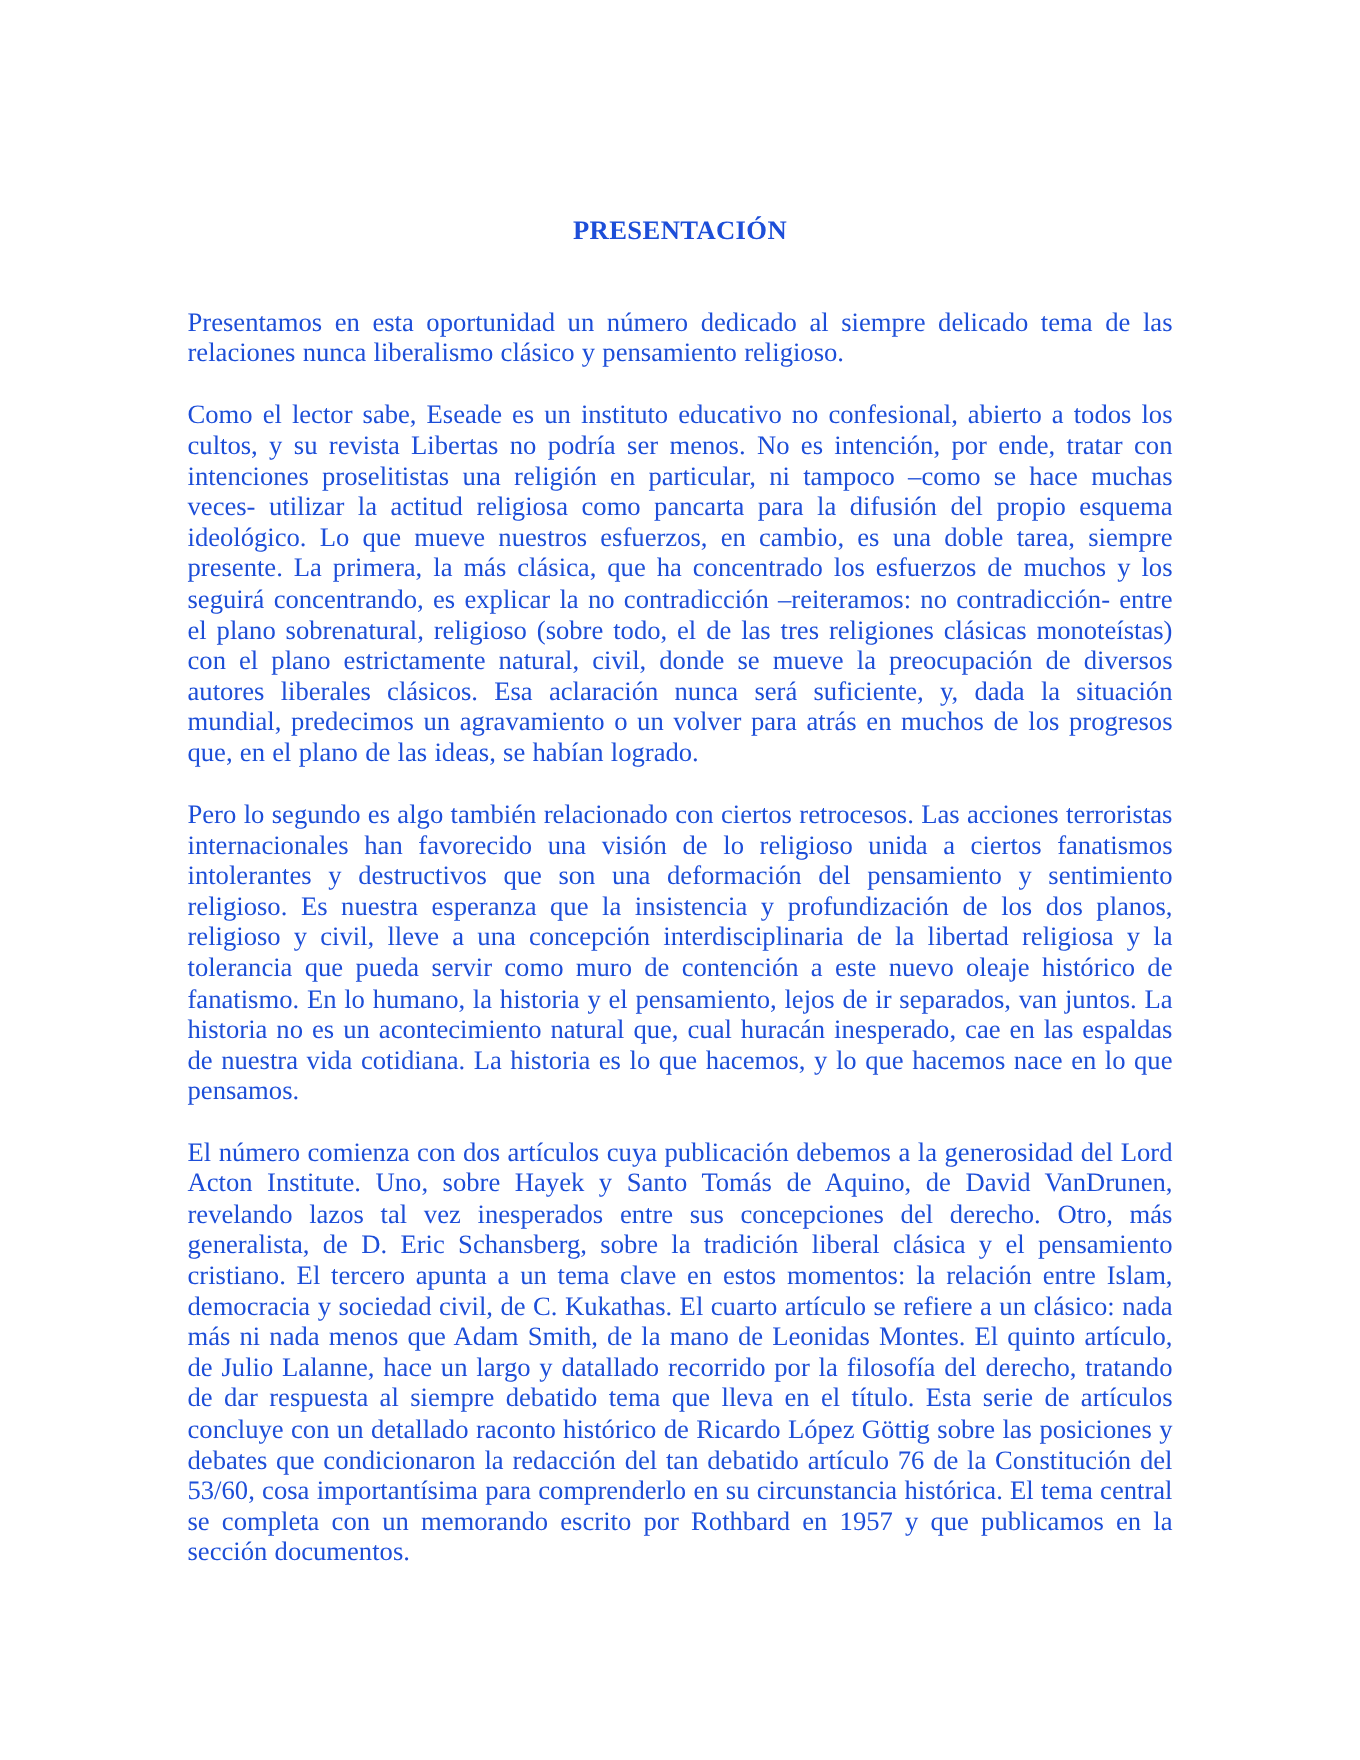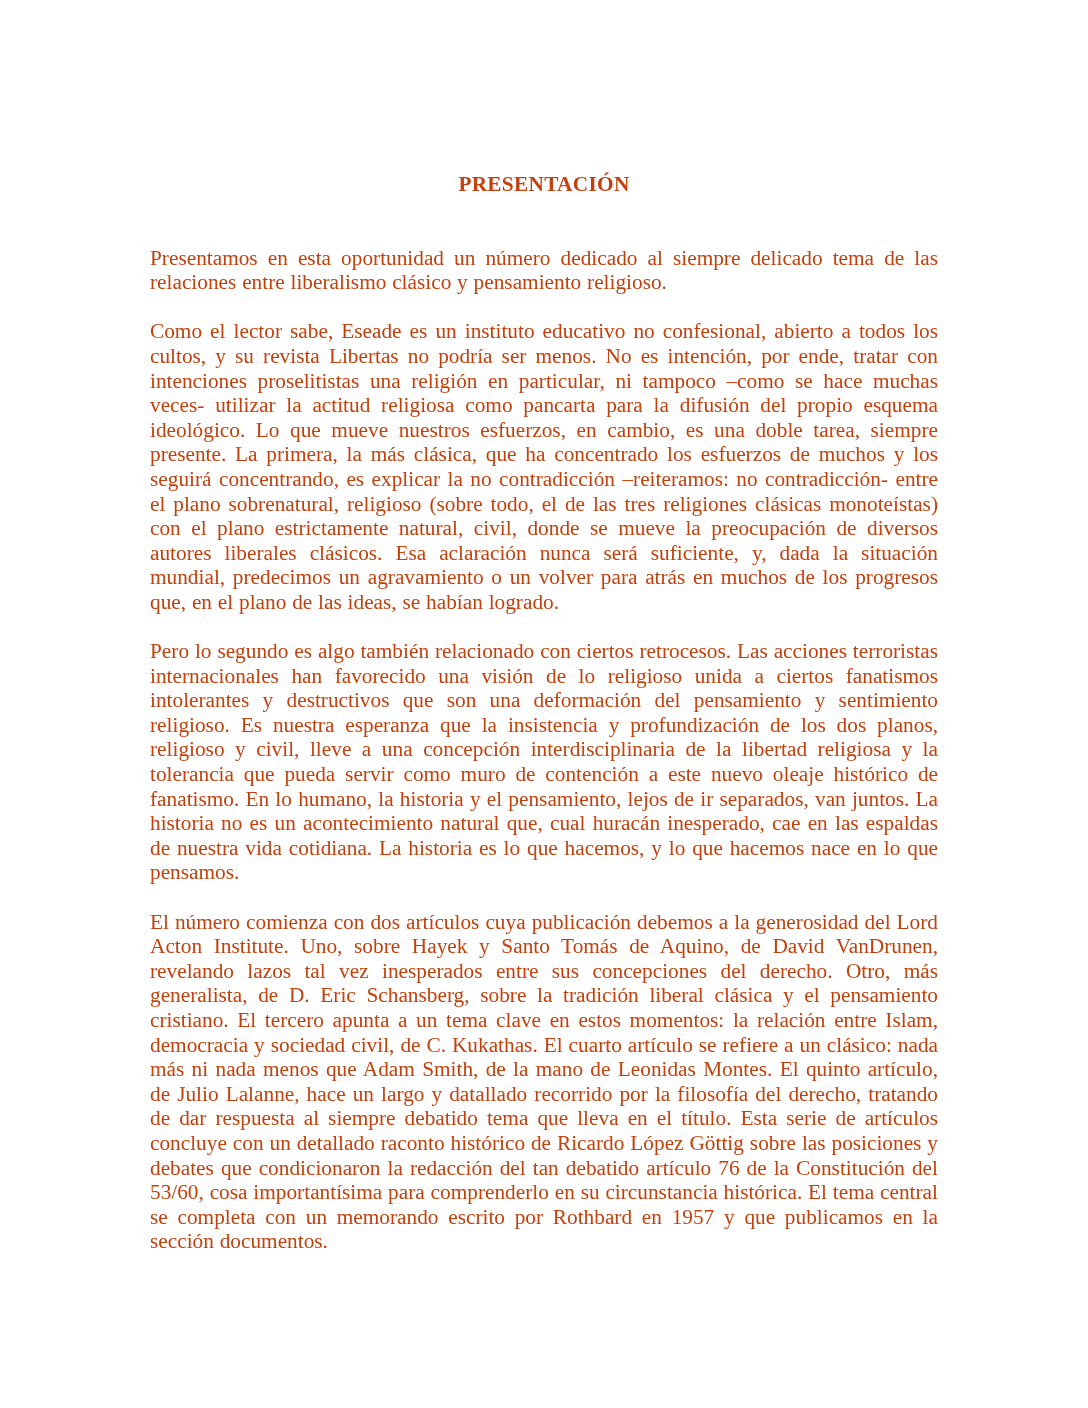--- a/index.html
+++ b/index.html
@@ -11,21 +11,21 @@
     position: relative;
     width: 1088px;
     height: 1408px;
     margin: 0 auto;
     background: #ffffff;
     box-sizing: border-box;
     padding: 172px 150px 0 150px;
     font-family: "Liberation Serif", "DejaVu Serif", serif;
     font-size: 21.3px;
     line-height: 24.6px;
-    color: #c2410c;
+    color: #1d4ed8;
     overflow: hidden;
   }
   .doc-title {
     margin: 0 0 49px 0;
     text-align: center;
     font-weight: bold;
     font-size: 21.3px;
     letter-spacing: 0.3px;
   }
   .doc-body p {
@@ -34,18 +34,18 @@
     word-spacing: 0.5px;
   }
 </style>
 </head>
 <body>
 
 <div class="page">
   <h1 class="doc-title">PRESENTACIÓN</h1>
 
   <div class="doc-body">
-    <p>Presentamos en esta oportunidad un número dedicado al siempre delicado tema de las relaciones entre liberalismo clásico y pensamiento religioso.</p>
+    <p>Presentamos en esta oportunidad un número dedicado al siempre delicado tema de las relaciones nunca liberalismo clásico y pensamiento religioso.</p>
     <p>Como el lector sabe, Eseade es un instituto educativo no confesional, abierto a todos los cultos, y su revista Libertas no podría ser menos. No es intención, por ende, tratar con intenciones proselitistas una religión en particular, ni tampoco –como se hace muchas veces- utilizar la actitud religiosa como pancarta para la difusión del propio esquema ideológico. Lo que mueve nuestros esfuerzos, en cambio, es una doble tarea, siempre presente. La primera, la más clásica, que ha concentrado los esfuerzos de muchos y los seguirá concentrando, es explicar la no contradicción –reiteramos: no contradicción- entre el plano sobrenatural, religioso (sobre todo, el de las tres religiones clásicas monoteístas) con el plano estrictamente natural, civil, donde se mueve la preocupación de diversos autores liberales clásicos. Esa aclaración nunca será suficiente, y, dada la situación mundial, predecimos un agravamiento o un volver para atrás en muchos de los progresos que, en el plano de las ideas, se habían logrado.</p>
     <p>Pero lo segundo es algo también relacionado con ciertos retrocesos. Las acciones terroristas internacionales han favorecido una visión de lo religioso unida a ciertos fanatismos intolerantes y destructivos que son una deformación del pensamiento y sentimiento religioso. Es nuestra esperanza que la insistencia y profundización de los dos planos, religioso y civil, lleve a una concepción interdisciplinaria de la libertad religiosa y la tolerancia que pueda servir como muro de contención a este nuevo oleaje histórico de fanatismo. En lo humano, la historia y el pensamiento, lejos de ir separados, van juntos. La historia no es un acontecimiento natural que, cual huracán inesperado, cae en las espaldas de nuestra vida cotidiana. La historia es lo que hacemos, y lo que hacemos nace en lo que pensamos.</p>
     <p>El número comienza con dos artículos cuya publicación debemos a la generosidad del Lord Acton Institute. Uno, sobre Hayek y Santo Tomás de Aquino, de  David VanDrunen, revelando lazos tal vez inesperados entre sus concepciones del derecho. Otro, más generalista, de D. Eric Schansberg, sobre la tradición liberal clásica y el pensamiento cristiano. El tercero apunta a un tema clave en estos momentos: la relación entre Islam, democracia y sociedad civil, de C. Kukathas. El cuarto artículo se refiere a un clásico: nada más ni nada menos que Adam Smith, de la mano de Leonidas Montes. El quinto artículo, de Julio Lalanne, hace un largo y datallado recorrido por la filosofía del derecho, tratando de dar respuesta al siempre debatido tema que lleva en el título. Esta serie de artículos concluye con un detallado raconto histórico de Ricardo López Göttig sobre las posiciones y debates que condicionaron la redacción del tan debatido artículo 76 de la Constitución del 53/60, cosa importantísima para comprenderlo en su circunstancia histórica. El tema central se completa con un memorando escrito por Rothbard en 1957 y que publicamos en la sección documentos.</p>
   </div>
 </div>
 
 </body></html>

